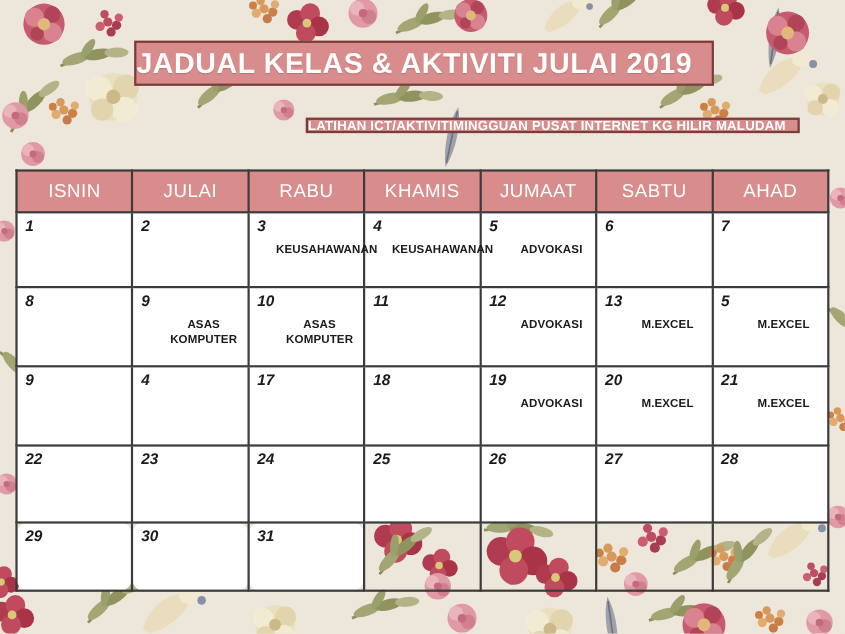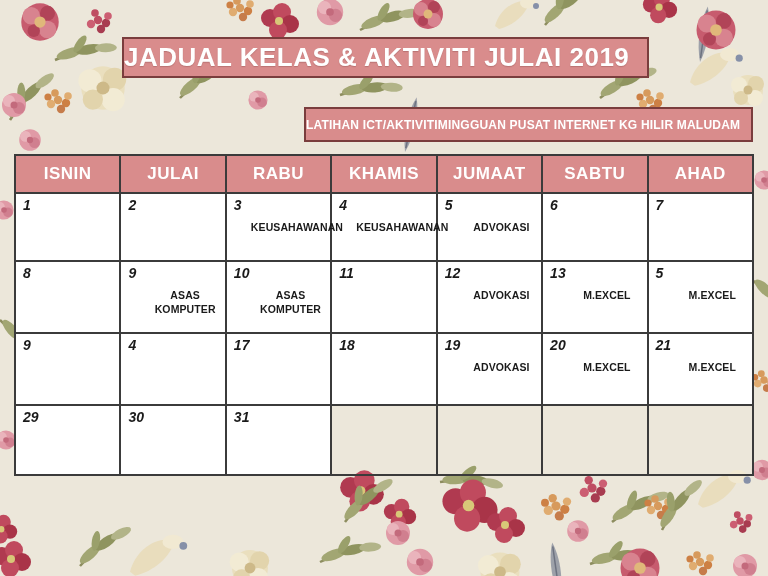--- a/index.html
+++ b/index.html
@@ -25,52 +25,52 @@
     z-index: 2;
     text-align: center;
     white-space: nowrap;
   }
   .banner.title {
     left: 122px; top: 37px; width: 527px; height: 41px;
     font-size: 26px; font-weight: bold; letter-spacing: 0.5px;
     text-shadow: 0 1px 1px rgba(90,40,40,0.25);
   }
   .banner.subtitle {
-    left: 304px; top: 107px; width: 449px; height: 35px;
+    left: 278px; top: 107px; width: 449px; height: 14px;
     font-size: 12px; font-weight: bold; letter-spacing: 0.2px;
   }
   table.calendar {
     position: absolute; left: 14px; top: 154px;
     width: 740px;
     border-collapse: collapse;
     table-layout: fixed;
     z-index: 2;
   }
   table.calendar th {
     background: var(--banner-bg, #d98c8c);
     color: var(--banner-text, #ffffff);
     border: 2px solid var(--grid-line, #3b3b3b);
     height: 36px;
-    font-size: 17px; font-weight: bold;
+    font-size: 17px; font-weight: normal;
     letter-spacing: 0.5px;
     text-align: center;
     padding: 0;
   }
   table.calendar td {
     border: 2px solid var(--grid-line, #3b3b3b);
     background: var(--cell-bg, #ffffff);
     vertical-align: top;
     padding: 0;
   }
   table.calendar td.empty { background: transparent; }
   table.calendar tbody tr:nth-child(1) td { height: 66px; }
   table.calendar tbody tr:nth-child(2) td { height: 70px; }
   table.calendar tbody tr:nth-child(3) td { height: 70px; }
   table.calendar tbody tr:nth-child(4) td { height: 68px; }
-  table.calendar tbody tr:nth-child(5) td { height: 60px; }
+  table.calendar tbody tr:nth-child(5) td { height: 60px; border-radius: 11px; }
   .daynum {
     font-size: 14px; font-weight: bold; font-style: italic;
     color: var(--day-text, #1a1a1a);
     padding: 4px 0 0 7px;
     line-height: 1.1;
   }
   .activity {
     margin-top: 8px;
     text-align: center;
     font-size: 10.5px; font-weight: bold;
@@ -341,20 +341,43 @@
         </td>
         <td>
           <div class="daynum">21</div>
           <div class="activity">
             <span class="line">M.EXCEL</span>
           </div>
         </td>
       </tr>
       <tr>
         <td>
+          <div class="daynum">22</div>
+        </td>
+        <td>
+          <div class="daynum">23</div>
+        </td>
+        <td>
+          <div class="daynum">24</div>
+        </td>
+        <td>
+          <div class="daynum">25</div>
+        </td>
+        <td>
+          <div class="daynum">26</div>
+        </td>
+        <td>
+          <div class="daynum">27</div>
+        </td>
+        <td>
+          <div class="daynum">28</div>
+        </td>
+      </tr>
+      <tr>
+        <td>
           <div class="daynum">29</div>
         </td>
         <td>
           <div class="daynum">30</div>
         </td>
         <td>
           <div class="daynum">31</div>
         </td>
         <td class="empty"></td>
         <td class="empty"></td>

